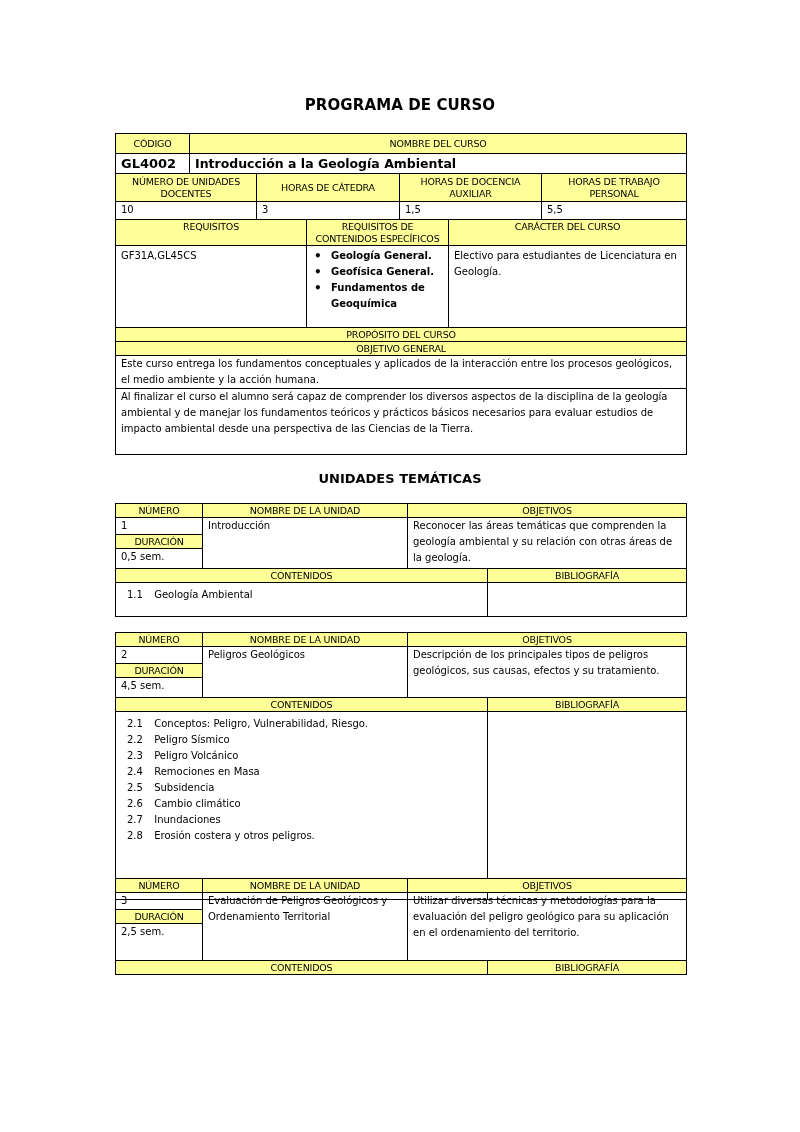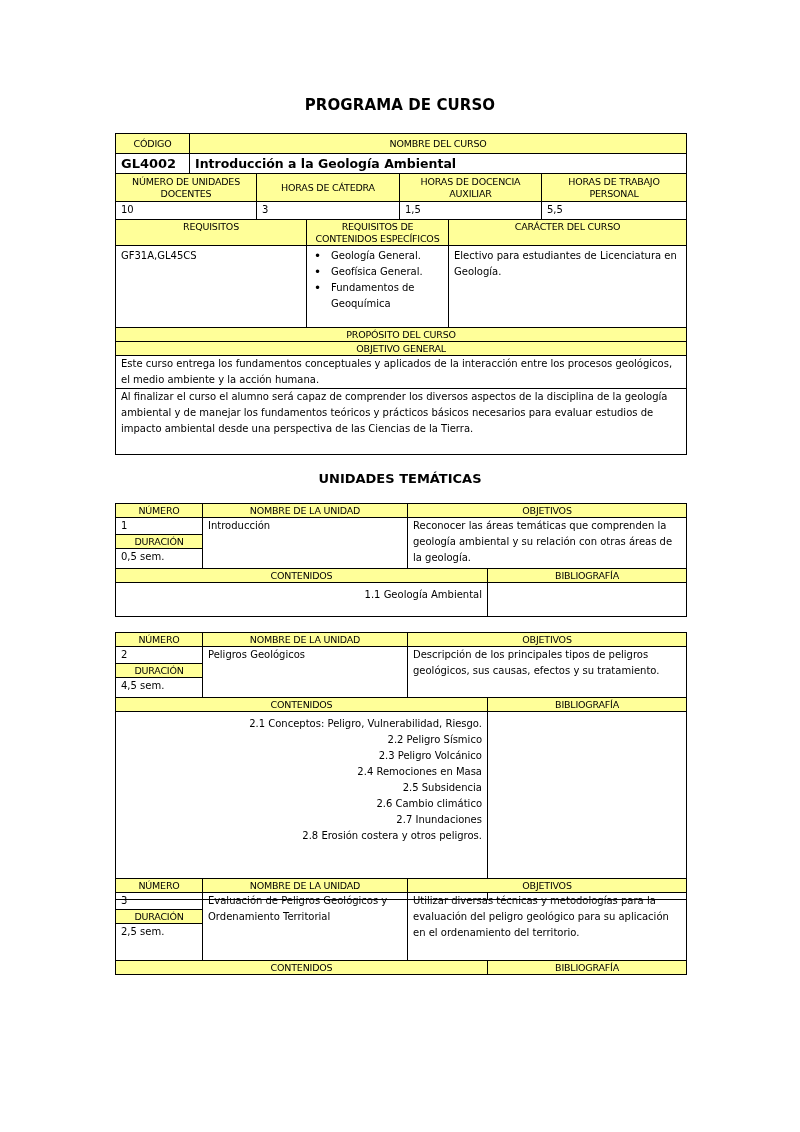--- a/index.html
+++ b/index.html
@@ -42,28 +42,28 @@
     background: #ffff99;
     font-size: 9.5px;
     line-height: 12px;
     text-align: center;
     vertical-align: middle;
     padding: 1px 3px 0 3px;
     letter-spacing: -0.2px;
   }
   td.code { font-weight: bold; font-size: 13px; line-height: 18px; padding-top: 1px; }
   td.cname { font-weight: bold; font-size: 12.5px; line-height: 18px; padding-top: 1px; }
-  ul.bullets { list-style: none; padding-left: 0; }
+  ul.bullets { list-style: none; padding-left: 0; font-weight: bold; }
   ul.bullets li { position: relative; padding-left: 22px; }
   ul.bullets li::before {
     content: "\2022";
     position: absolute; left: 5px; top: 0;
     font-size: 12px;
   }
-  .contents-list { padding: 4px 0 0 6px; text-align: right; }
+  .contents-list { padding: 4px 0 0 6px; }
   .contents-list div { white-space: nowrap; }
   .contents-list .num { display: inline-block; width: 24px; }
 </style>
 </head>
 <body>
 
 <div class="page-title">PROGRAMA DE CURSO</div>
 
 <table style="top:133px;">
   <colgroup>

